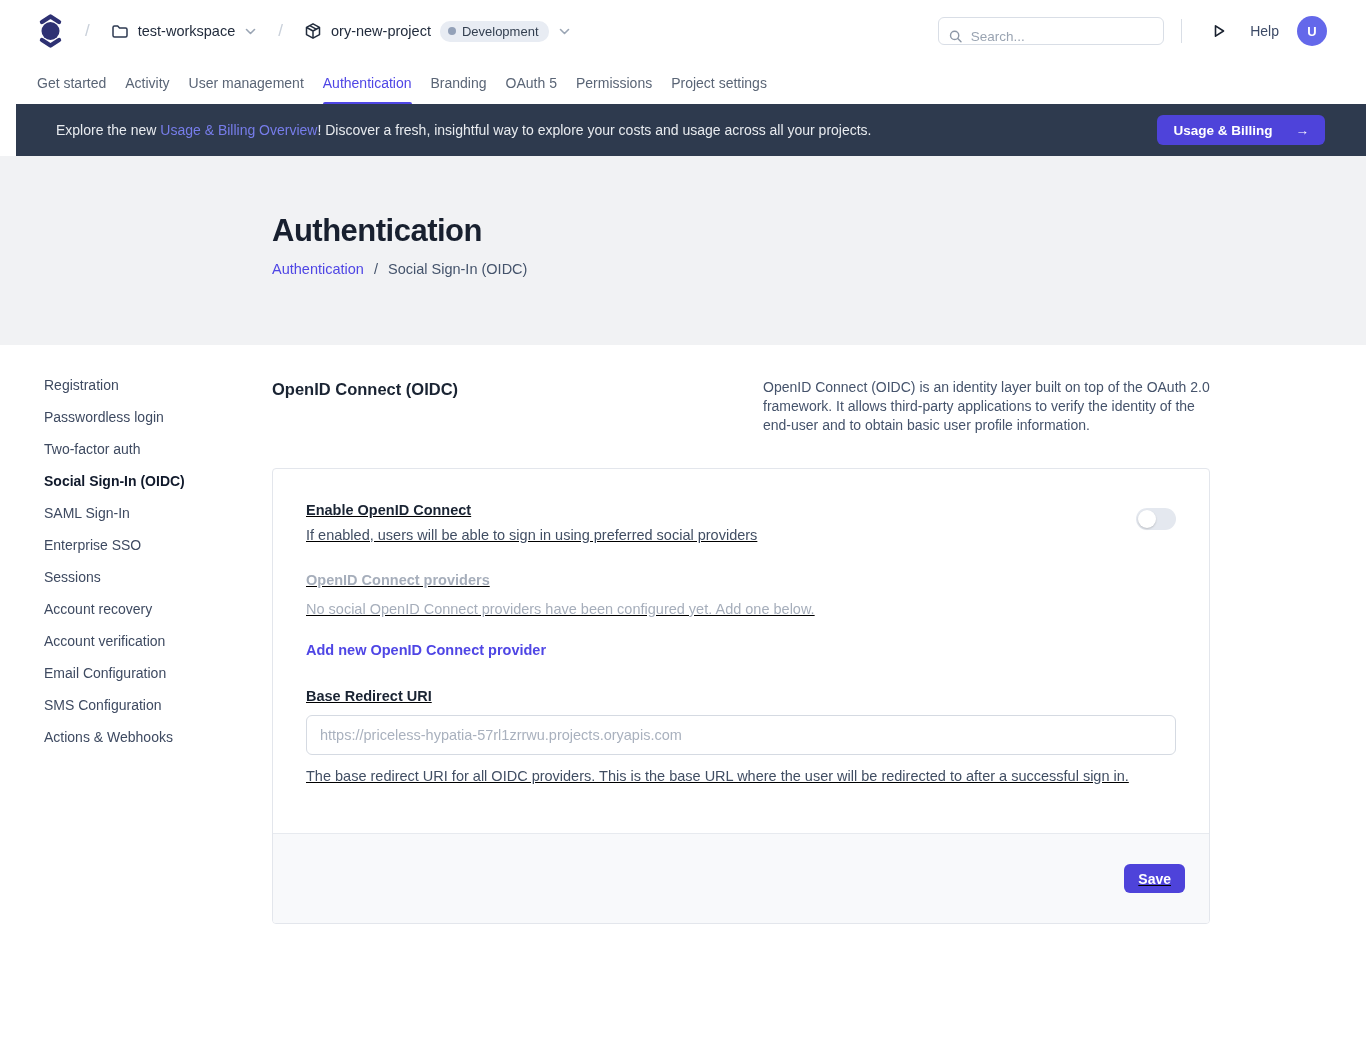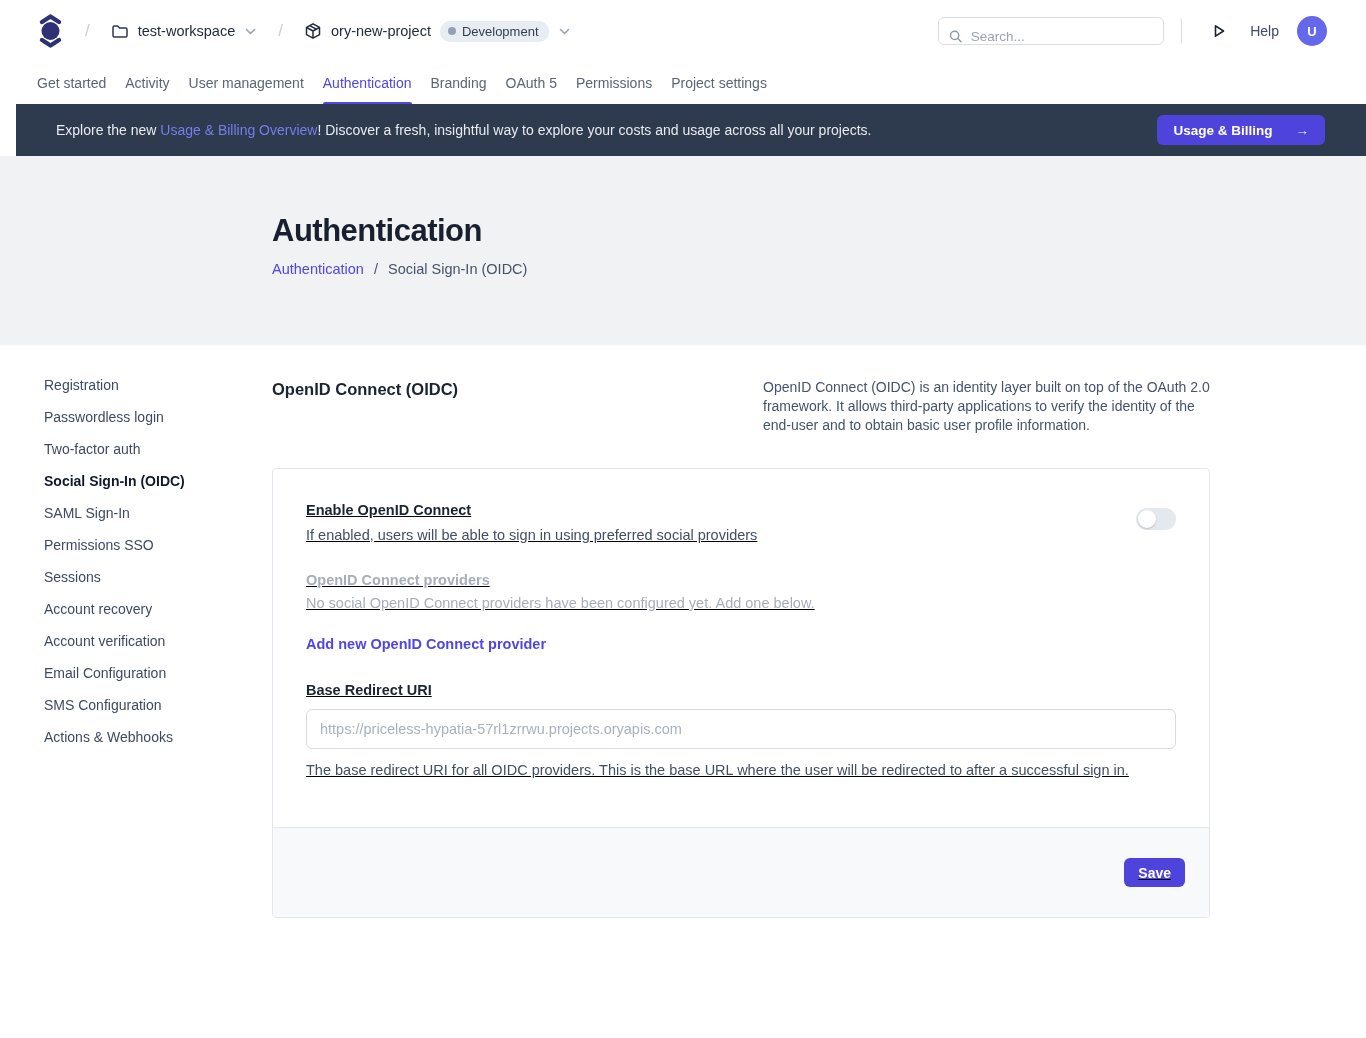--- a/index.html
+++ b/index.html
@@ -75,21 +75,21 @@
   .card-body { padding: 33px 33px 49px 33px; }
   .row-between { display: flex; justify-content: space-between; align-items: flex-start; }
   .field-title { font-size: 14.5px; font-weight: 700; color: var(--text-dark, #1a2433); }
   .field-sub { margin-top: 9px; font-size: 14.5px; color: var(--text-body, #414e63); }
   .toggle { width: 40px; height: 22px; border-radius: 11px; background: #e4e8ef;
     position: relative; cursor: pointer; margin-top: 6px; flex-shrink: 0; }
   .toggle .knob { position: absolute; top: 2px; left: 2px; width: 18px; height: 18px;
     border-radius: 50%; background: #fff; box-shadow: 0 1px 2px rgba(0,0,0,0.18); }
   .providers { margin-top: 29px; }
   .muted-title { font-size: 14.5px; font-weight: 700; color: var(--muted, #a6aebb); }
-  .muted-text { margin-top: 7px; font-size: 14.5px; color: var(--muted, #a6aebb); }
+  .muted-text { margin-top: 13px; font-size: 14.5px; color: var(--muted, #a6aebb); }
   .add-link { display: inline-block; margin-top: 25px; font-size: 14.5px; font-weight: 700;
     color: var(--accent, #4f46e5); text-decoration: none; cursor: pointer; }
   .base-section { margin-top: 29px; }
   .text-input { margin-top: 11px; width: 100%; height: 40px; border: 1px solid #d5dae2;
     border-radius: 6px; padding: 0 13px; font-size: 14.5px; color: #333; outline: none;
     font-family: "Liberation Sans", sans-serif; }
   .text-input::placeholder { color: #a9b1be; }
   .help-text { margin-top: 13px; font-size: 14.5px; color: var(--text-body, #414e63); }
   .card-footer { border-top: 1px solid #e7eaef; background: #f8f9fb; padding: 30px 24px;
     display: flex; justify-content: flex-end; }
@@ -187,21 +187,21 @@
 
 <div class="content">
 
   <aside class="sidebar">
     <ul>
       <li>Registration</li>
       <li>Passwordless login</li>
       <li>Two-factor auth</li>
       <li class="active">Social Sign-In (OIDC)</li>
       <li>SAML Sign-In</li>
-      <li>Permissions SSO</li>
+      <li>Enterprise SSO</li>
       <li>Sessions</li>
       <li>Account recovery</li>
       <li>Account verification</li>
       <li>Email Configuration</li>
       <li>SMS Configuration</li>
       <li>Actions &amp; Webhooks</li>
     </ul>
   </aside>
 
   <main class="main">

